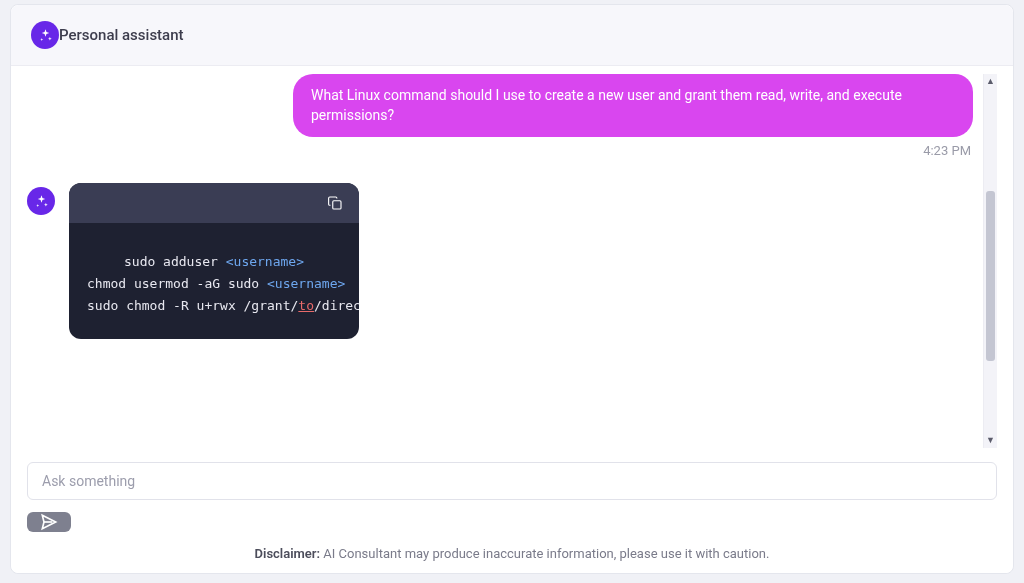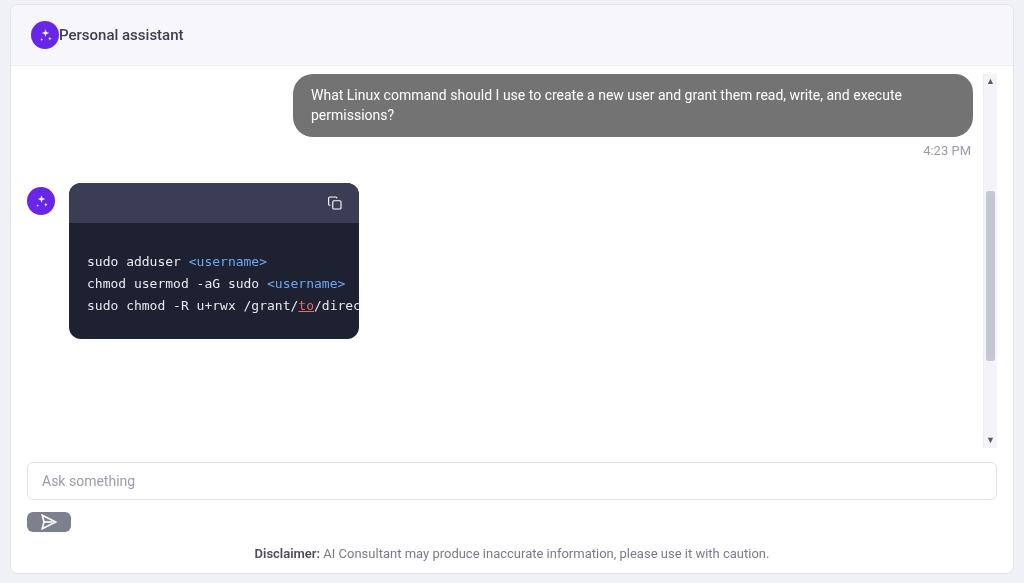--- a/index.html
+++ b/index.html
@@ -64,21 +64,21 @@
     .chat-inner {
       flex: 1;
       padding-right: 10px;
     }
     .user-msg-row {
       display: flex;
       justify-content: flex-end;
       margin-bottom: 6px;
     }
     .user-bubble {
-      background: #737373;
+      background: #d946ef;
       color: #fff;
       padding: 12px 18px;
       border-radius: 20px;
       border-top-right-radius: 18px;
       max-width: 680px;
       font-size: 14px;
       line-height: 1.4;
     }
     .timestamp {
       text-align: right;
@@ -155,20 +155,21 @@
     }
     .code-body {
       padding: 28px 18px 22px 18px;
       font-family: "SF Mono", Monaco, Consolas, monospace;
       font-size: 13px;
       line-height: 1.7;
       color: #e8e8f0;
     }
     .code-line {
       white-space: nowrap;
+      text-align: center;
     }
     .tok-cmd { color: #e8e8f0; }
     .tok-arg { color: #6ea7ef; }
     .tok-kw { color: #e86a6a; text-decoration: underline; }
     .fake-scrollbar {
       width: 14px;
       background: #f3f3f8;
       display: flex;
       flex-direction: column;
       justify-content: space-between;

